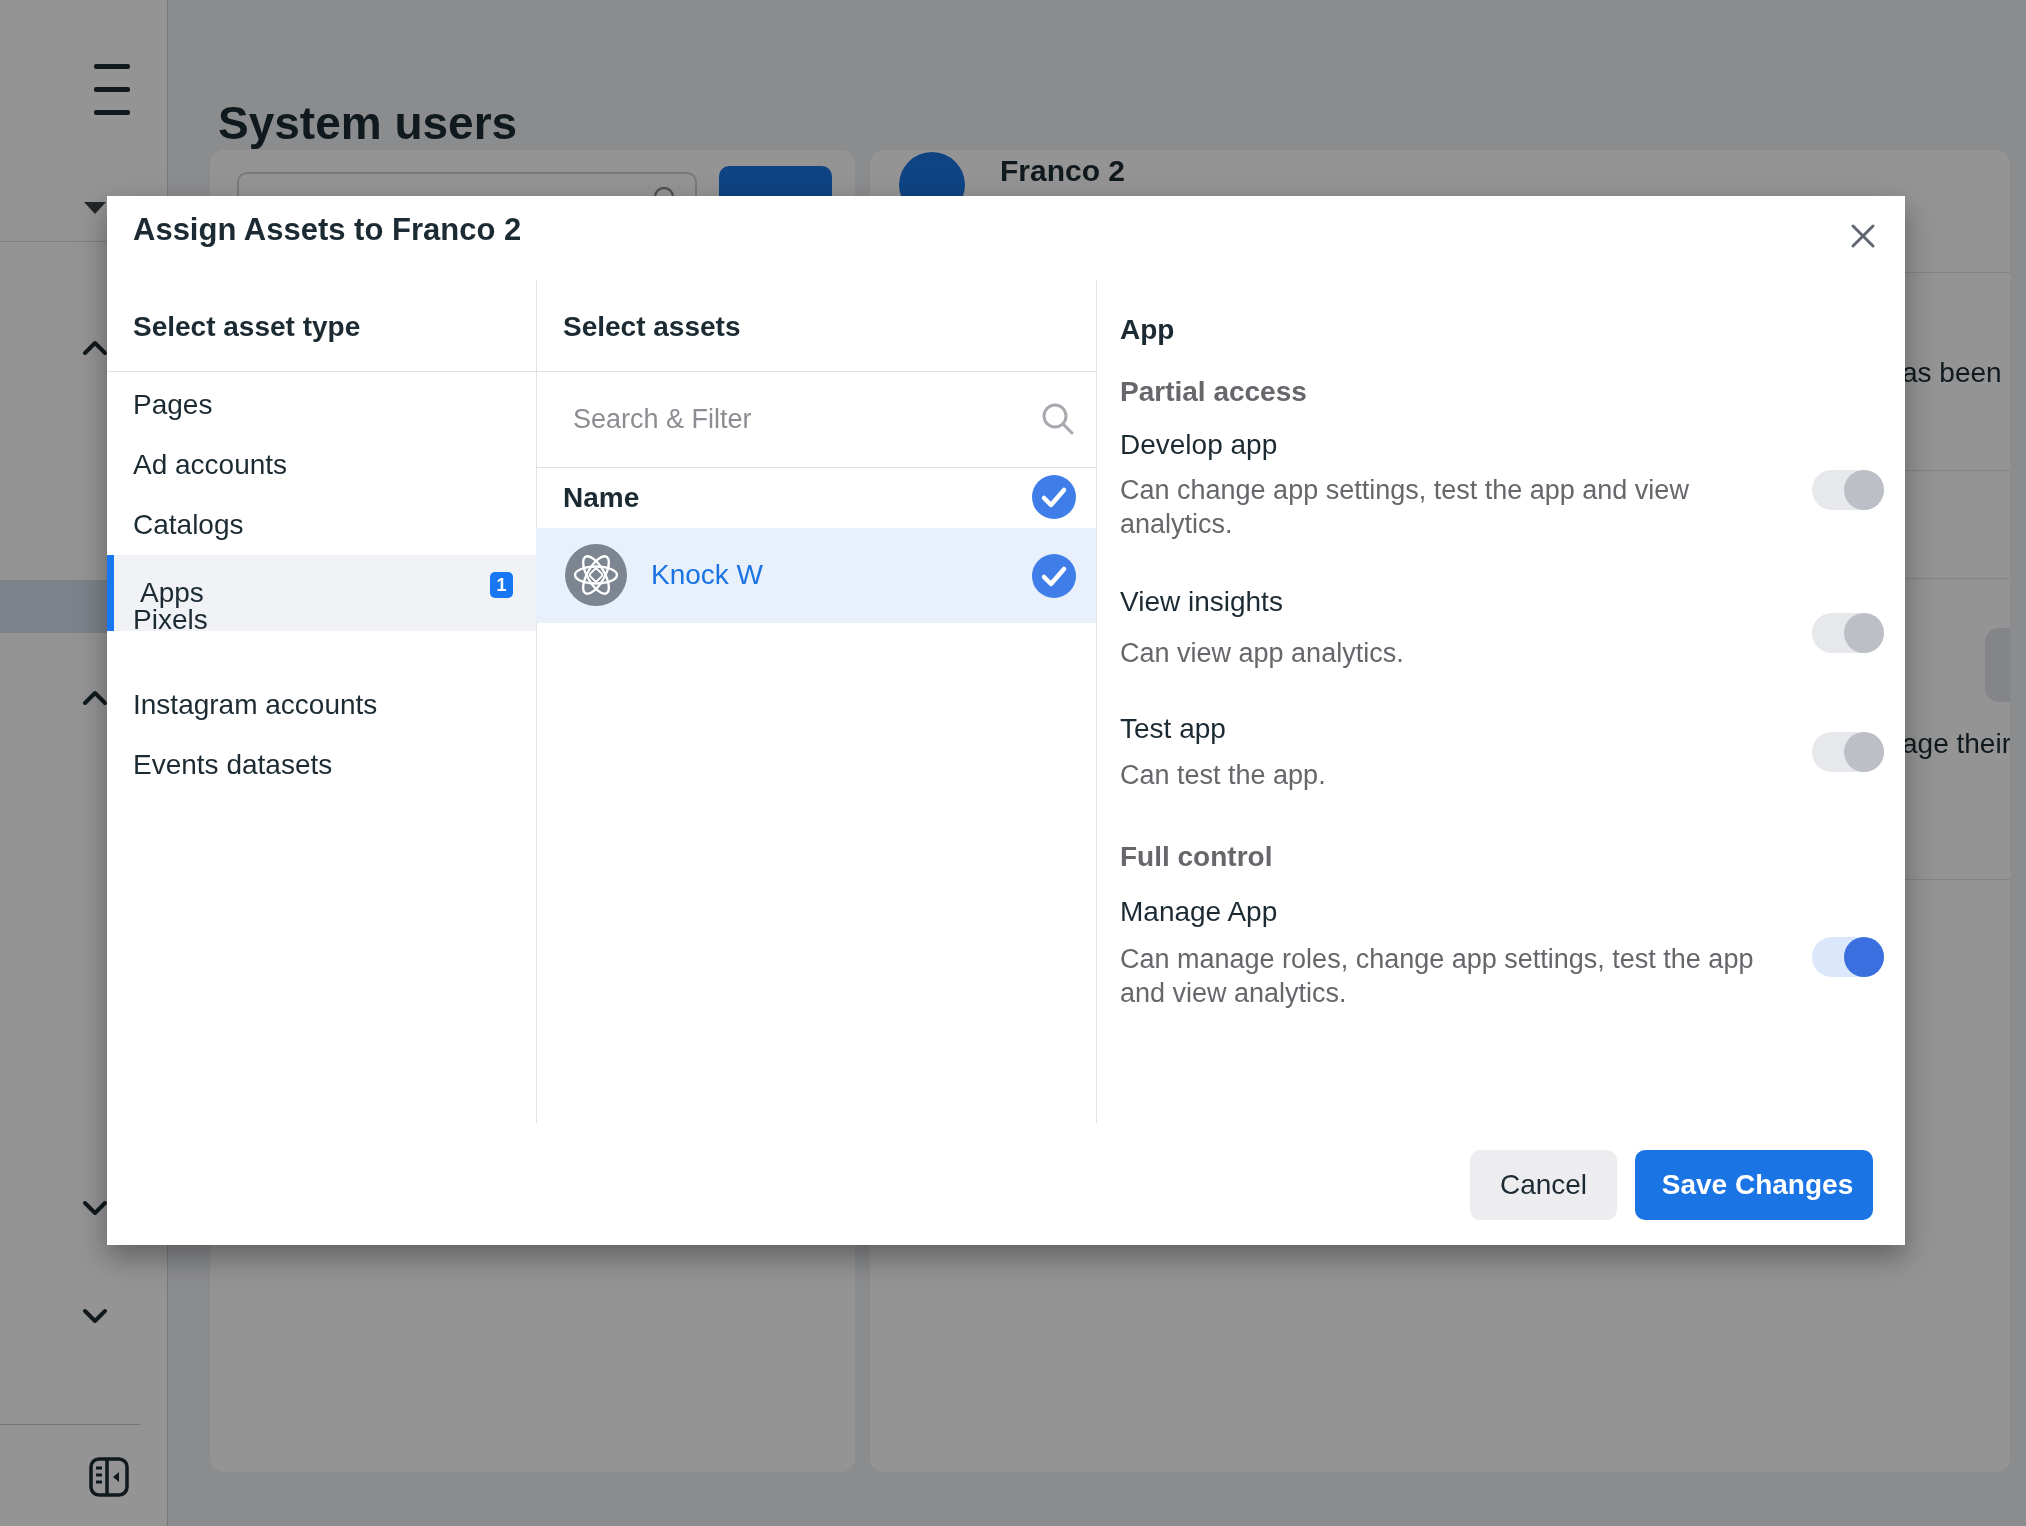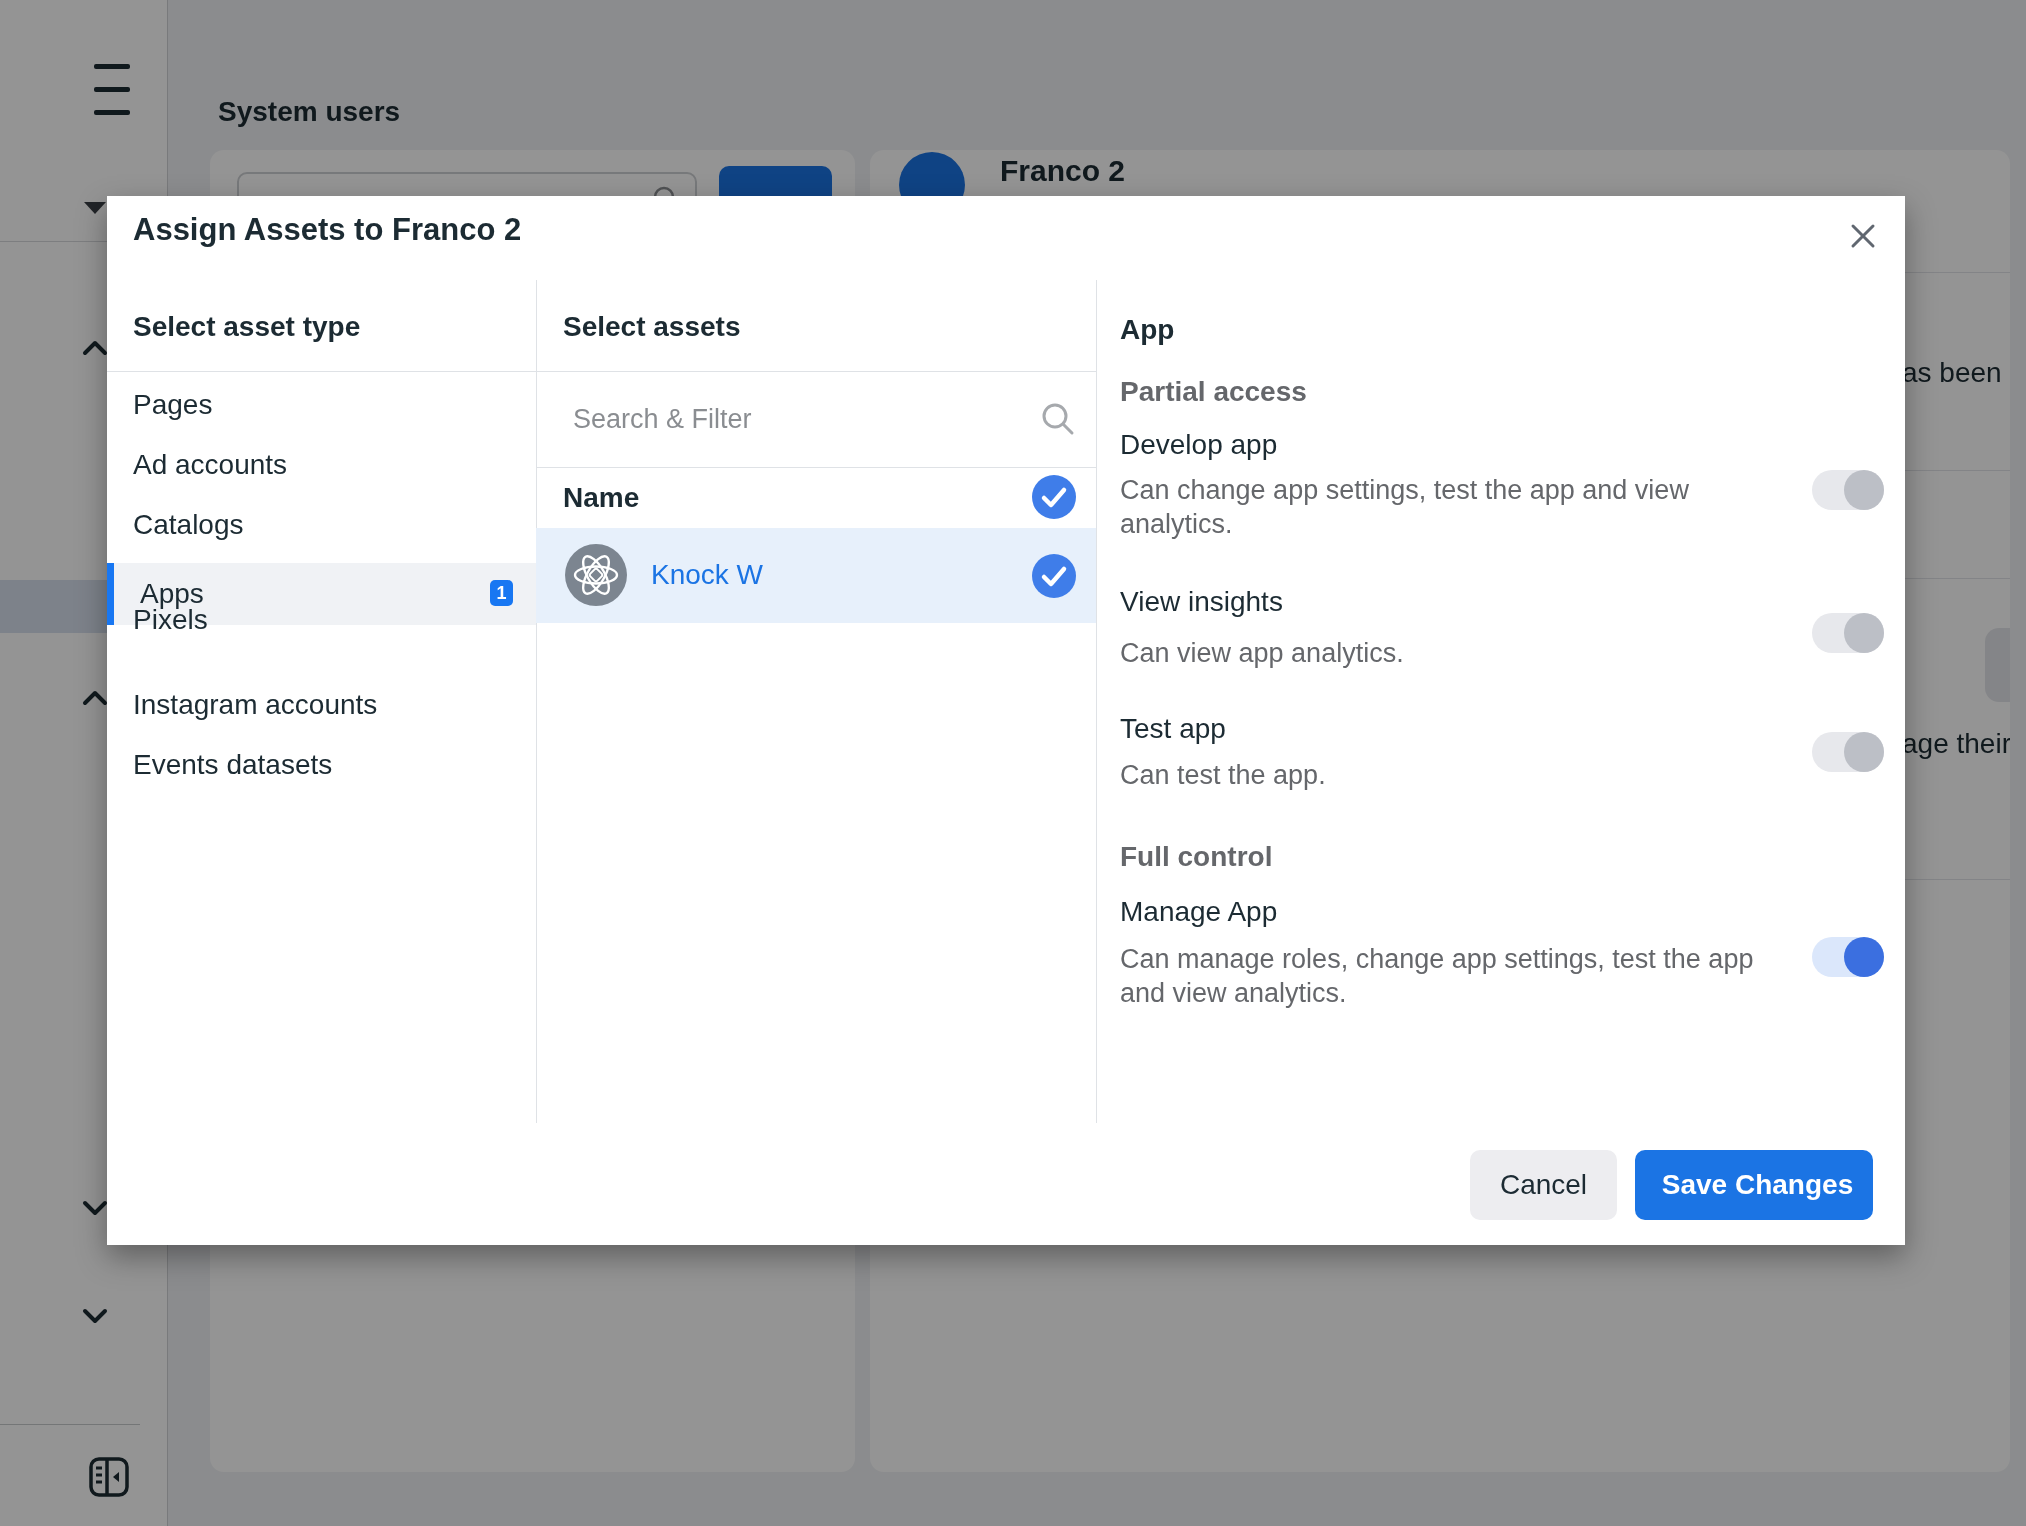--- a/index.html
+++ b/index.html
@@ -15,21 +15,21 @@
   .hamburger .bar { position:absolute; left:0; width:36px; height:5px; background:#1c2b33; border-radius:2px; }
   .hamburger .b1{top:4px}.hamburger .b2{top:27px}.hamburger .b3{top:50px}
   .caret-down { position:absolute; left:84px; top:202px; width:0; height:0;
     border-left:11px solid transparent; border-right:11px solid transparent; border-top:12px solid #3a3f45; }
   .sb-divider { position:absolute; left:0; top:241px; width:168px; height:1px; background:#d8dadd; }
   .sb-selected { position:absolute; left:0; top:580px; width:168px; height:53px; background:#d7e0ee; }
   .sb-chevron { position:absolute; left:82px; width:26px; height:16px; }
   .sb-divider2 { position:absolute; left:0; top:1424px; width:140px; height:1px; background:#c9cbce; }
   .collapse-btn { position:absolute; left:88px; top:1456px; width:42px; height:42px; }
   .bg-main { position:absolute; left:169px; top:0; right:0; bottom:0; background:#f0f2f5; z-index:1; }
-  .bg-title { position:absolute; left:49px; top:96px; font-size:28px; font-weight:bold; color:#1c2b33; }
+  .bg-title { position:absolute; left:49px; top:96px; font-size:46px; font-weight:bold; color:#1c2b33; }
   .bg-card { position:absolute; top:150px; background:#ffffff; border-radius:14px; overflow:hidden; }
   .card1 { left:41px; width:645px; height:1322px; }
   .card2 { left:701px; width:1140px; height:1322px; }
   .bg-search { position:absolute; left:27px; top:22px; width:460px; height:54px;
     background:#fff; border:2px solid #ced0d4; border-radius:10px; }
   .bg-search svg { position:absolute; right:14px; top:10px; }
   .bg-bluebtn { position:absolute; left:509px; top:16px; width:113px; height:62px; background:#1b74e4; border-radius:10px; }
   .bg-avatar { position:absolute; left:29px; top:2px; width:66px; height:66px; border-radius:50%; background:#1b74e4; }
   .bg-username { position:absolute; left:130px; top:4px; font-size:30px; font-weight:bold; color:#1c2b33; }
   .c2-divider { position:absolute; left:0; right:0; height:1px; background:#e2e4e8; }
@@ -168,21 +168,21 @@
 
     <div class="atype" style="top:179px">
         <span>Pages</span>
       </div>
     <div class="atype" style="top:239px">
         <span>Ad accounts</span>
       </div>
     <div class="atype" style="top:299px">
         <span>Catalogs</span>
       </div>
-    <div class="atype selected" style="top:367px; height:62px">
+    <div class="atype selected" style="top:359px; height:76px">
       <div class="selbar"></div>
       <span>Apps</span>
       <div class="badge">1</div>
     </div>
     <div class="atype" style="top:394px">
         <span>Pixels</span>
       </div>
     <div class="atype" style="top:539px">
         <span>Events datasets</span>
       </div>

